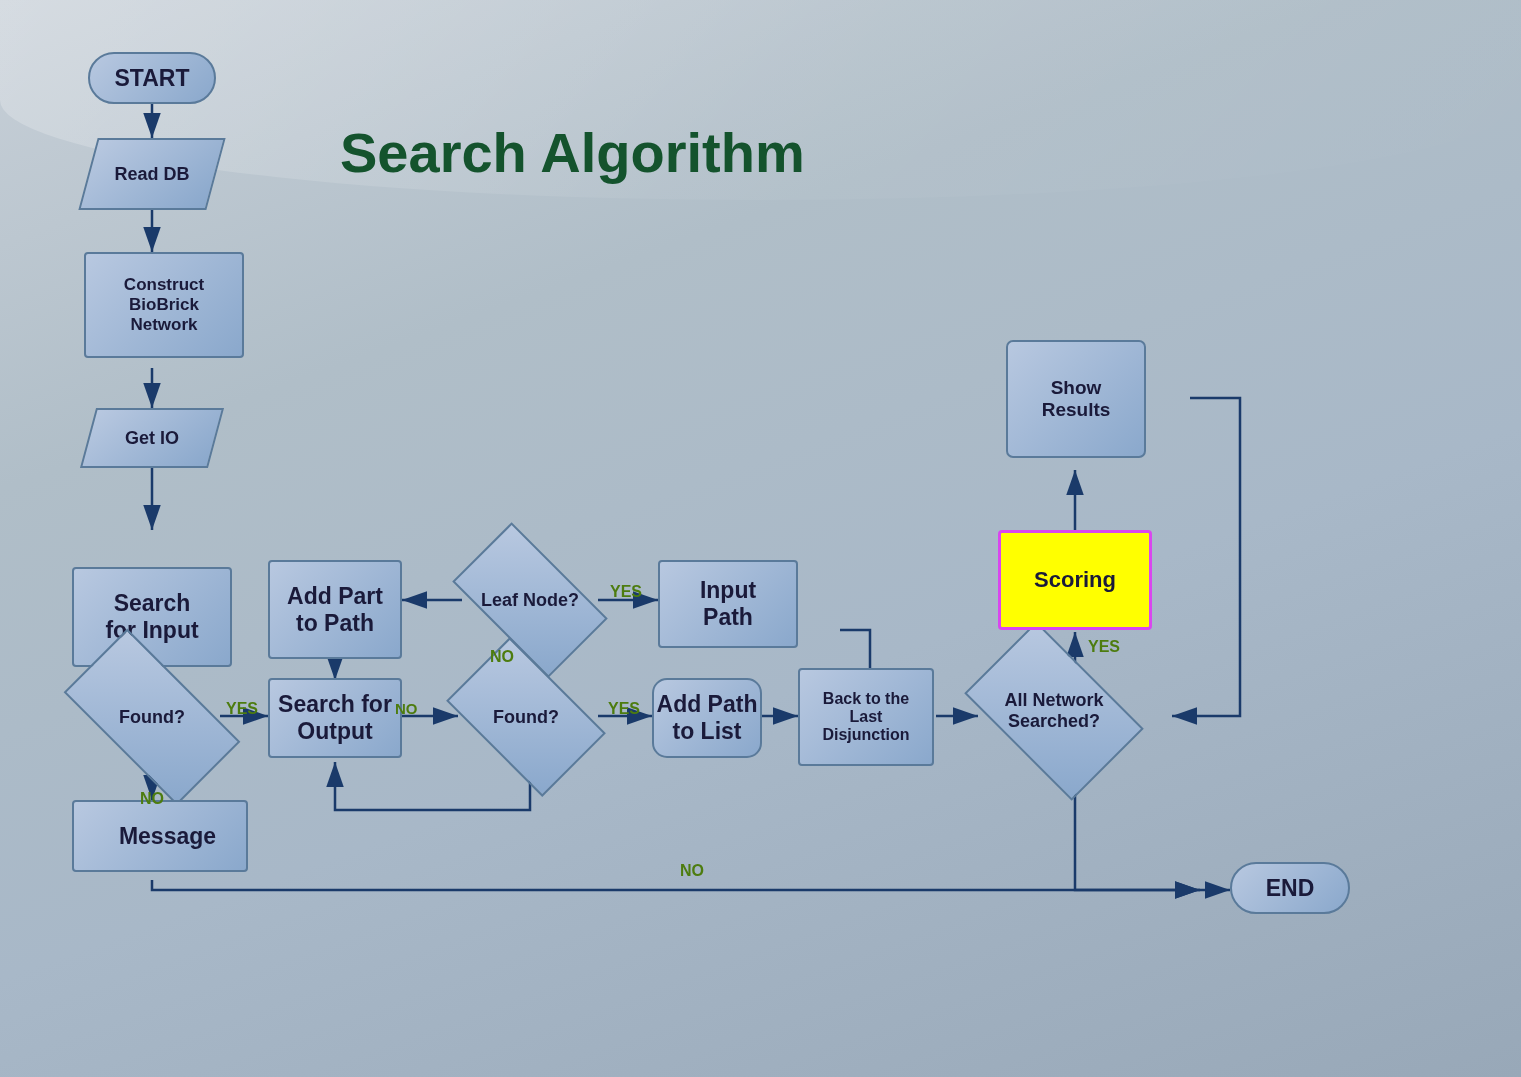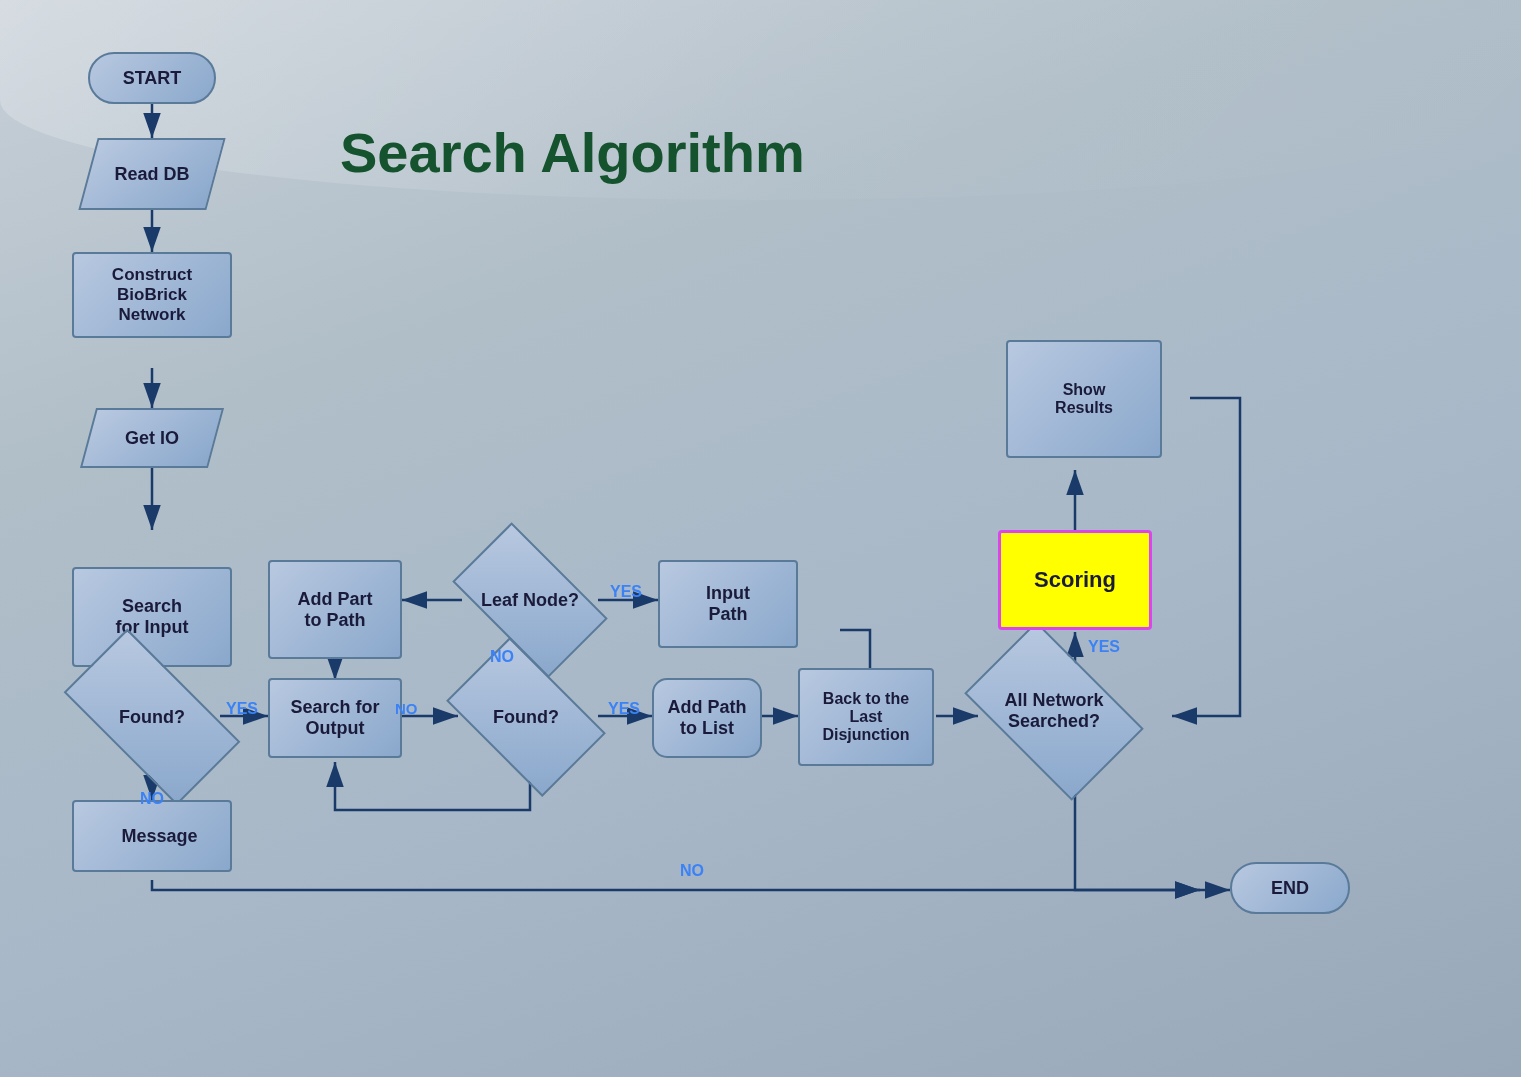--- a/index.html
+++ b/index.html
@@ -29,21 +29,21 @@
       color: #14532d;
     }
 
     
     .shape {
       position: absolute;
       display: flex;
       align-items: center;
       justify-content: center;
       text-align: center;
-      font-size: 18px;
+      font-size: 23px;
       font-weight: bold;
       color: #1a1a3a;
     }
 
     
     .terminal {
       background: linear-gradient(135deg, #b8c8e0, #8aa8cc);
       border: 2px solid #5a7a9a;
       border-radius: 30px;
     }
@@ -118,21 +118,21 @@
       stroke: #1a3a6a;
       stroke-width: 2.5;
       fill: none;
       marker-end: url(#arrowhead);
     }
 
     .label-text {
       position: absolute;
       font-size: 16px;
       font-weight: bold;
-      color: #3b82f6;
+      color: #4d7c0f;
     }
   </style>
 </head>
 <body>
 
 <div class="wave"></div>
 
 <h1 class="title">Search Algorithm</h1>
 
 <svg class="arrows-svg">
@@ -191,21 +191,21 @@
   <span>START</span>
 </div>
 
 <div class="parallelogram" style="position:absolute; left:88px; top:138px; width:128px; height:72px; display:flex; align-items:center; justify-content:center;">
   <div class="para-label">
       <span>Read
 DB</span>
     </div>
 </div>
 
-<div class="shape process" style="left:72px; top:252px; width:160px; height:86px; font-size:17px;">
+<div class="shape process" style="left:84px; top:252px; width:160px; height:106px; font-size:17px;">
   <span style="white-space:pre-line;">Construct
 BioBrick
 Network</span>
 </div>
 
 <div class="parallelogram" style="position:absolute; left:88px; top:408px; width:128px; height:60px; display:flex; align-items:center; justify-content:center;">
   <div class="para-label">
       <span>Get IO</span>
     </div>
 </div>
@@ -213,21 +213,21 @@
 <div class="shape process" style="left:72px; top:530px; width:160px; height:100px;margin-top:37px;">
   <span style="white-space:pre-line;">Search
 for Input</span>
 </div>
 
 <div class="diamond-wrap" style="left:72px; top:672px; width:160px; height:90px;">
   <div class="diamond-inner"></div>
   <div class="diamond-label">Found?</div>
 </div>
 
-<div class="shape process" style="left:72px; top:800px; width:160px; height:72px;padding-left:15px;">
+<div class="shape process" style="left:72px; top:800px; width:176px; height:72px;padding-left:15px;">
   <span>Message</span>
 </div>
 
 <div class="shape process" style="left:268px; top:678px; width:134px; height:80px;">
   <span style="white-space:pre-line;">Search for
 Output</span>
 </div>
 
 <div class="shape process" style="left:268px; top:560px; width:134px; height:99px;">
   <span style="white-space:pre-line;">Add Part
@@ -264,21 +264,21 @@
 <div class="diamond-wrap" style="left:978px; top:660px; width:152px; height:102px; font-size:15px;">
   <div class="diamond-inner"></div>
   <div class="diamond-label">All Network
 Searched?</div>
 </div>
 
 <div class="shape yellow-box" style="left:998px; top:530px; width:154px; height:100px; font-size:22px;">
   <span>Scoring</span>
 </div>
 
-<div class="shape process" style="left:1006px; top:340px; width:156px; height:118px; font-size:16px;">
+<div class="shape process" style="left:1006px; top:340px; width:140px; height:118px; font-size:19px;border-radius:7px;">
   <span style="white-space:pre-line;">Show
 Results</span>
 </div>
 
 <div class="shape terminal" style="left:1230px; top:862px; width:120px; height:52px;">
   <span>END</span>
 </div>
 
 <div class="label-text" style="left:140px; top:790px;">NO</div>
 <div class="label-text" style="left:226px; top:700px;">YES</div>

